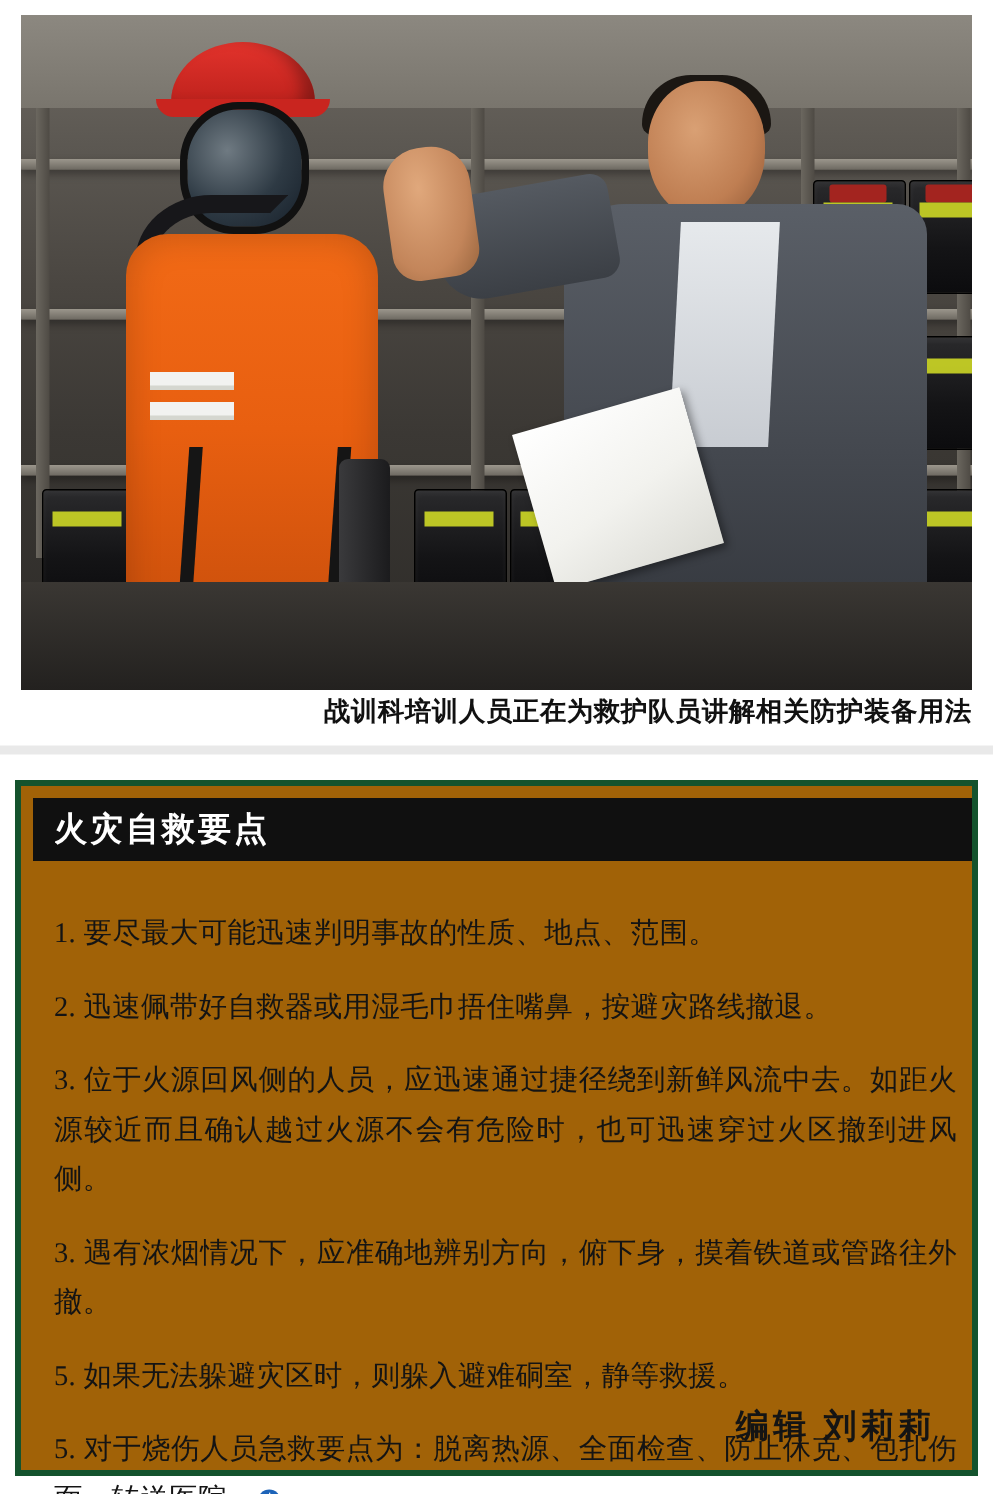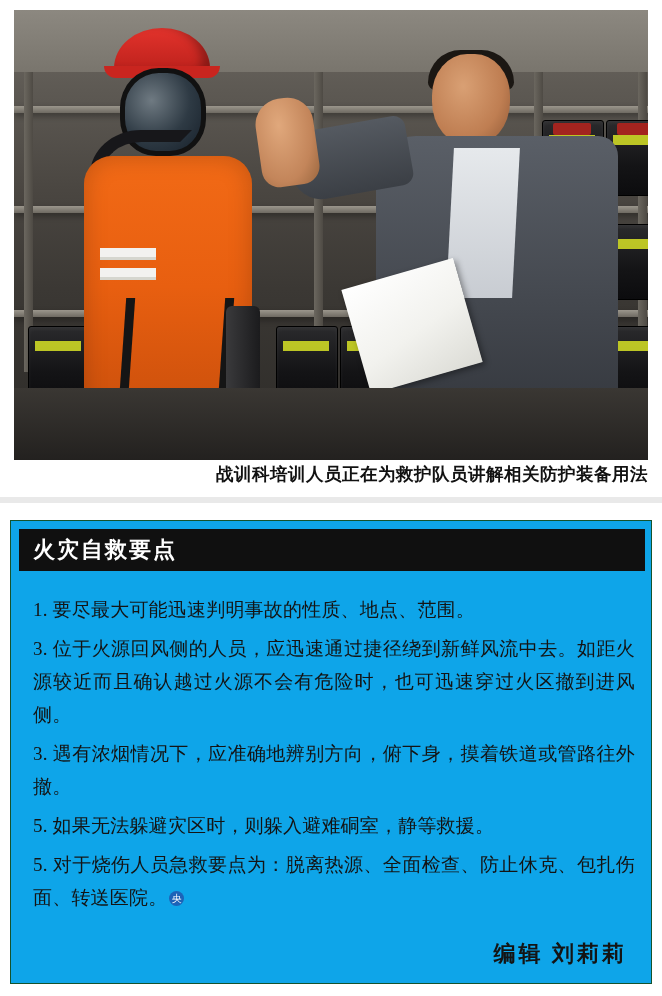--- a/index.html
+++ b/index.html
@@ -270,23 +270,23 @@
     background: #e9e9e9;
   }
 
   
   .article {
     position: absolute;
     left: 10px;
     top: 520px;
     width: 642px;
     height: 464px;
-    border: 1px solid #14532d;
+    border: 4px solid #14532d;
     box-sizing: border-box;
-    background: #0ea5e9;
+    background: #a16207;
   }
   .article-header {
     position: absolute;
     left: 8px;
     top: 8px;
     width: 626px;
     height: 42px;
     background: #101010;
     display: flex;
     align-items: center;
@@ -302,21 +302,21 @@
   .article-body {
     position: absolute;
     left: 22px;
     top: 66px;
     width: 602px;
   }
   .para {
     font-size: 19px;
     line-height: 33px;
     color: #141414;
-    margin: 6px 0 4px 0;
+    margin: 16px 0 4px 0;
     text-align: justify;
     letter-spacing: .2px;
   }
   .endmark {
     display: inline-block;
     width: 15px;
     height: 15px;
     border-radius: 50%;
     background: #1c63b8;
     color: #fff;
@@ -397,20 +397,21 @@
 
   <div class="divider"></div>
 
   <div class="article">
     <div class="article-header">
       <div class="article-title">火灾自救要点</div>
     </div>
 
     <div class="article-body">
       <p class="para">1. 要尽最大可能迅速判明事故的性质、地点、范围。</p>
+      <p class="para">2. 迅速佩带好自救器或用湿毛巾捂住嘴鼻，按避灾路线撤退。</p>
       <p class="para">3. 位于火源回风侧的人员，应迅速通过捷径绕到新鲜风流中去。如距火源较近而且确认越过火源不会有危险时，也可迅速穿过火区撤到进风侧。</p>
       <p class="para">3. 遇有浓烟情况下，应准确地辨别方向，俯下身，摸着铁道或管路往外撤。</p>
       <p class="para">5. 如果无法躲避灾区时，则躲入避难硐室，静等救援。</p>
       <p class="para"><span>5. 对于烧伤人员急救要点为：脱离热源、全面检查、防止休克、包扎伤面、转送医院。</span><span class="endmark">央</span></p>
     </div>
 
     <div class="editor">编辑  刘莉莉</div>
   </div>
 
 </div>

